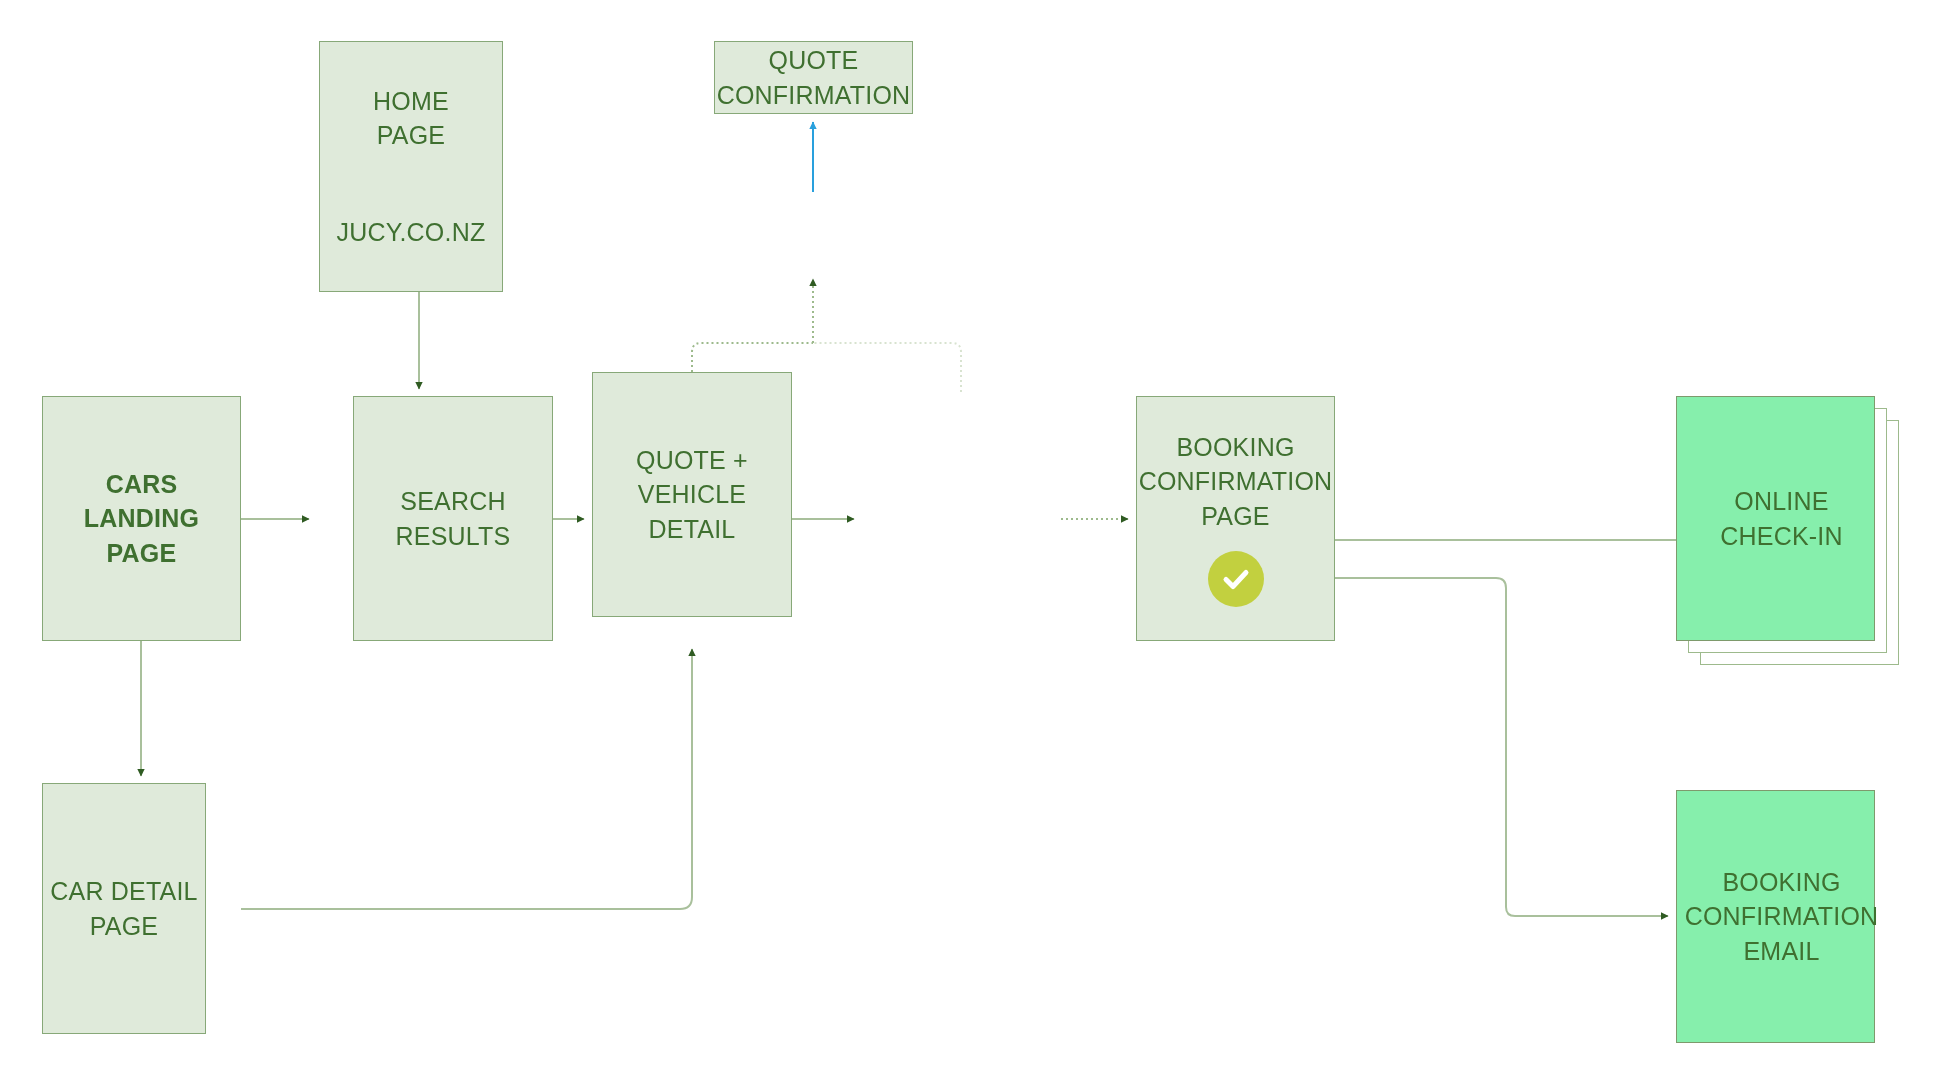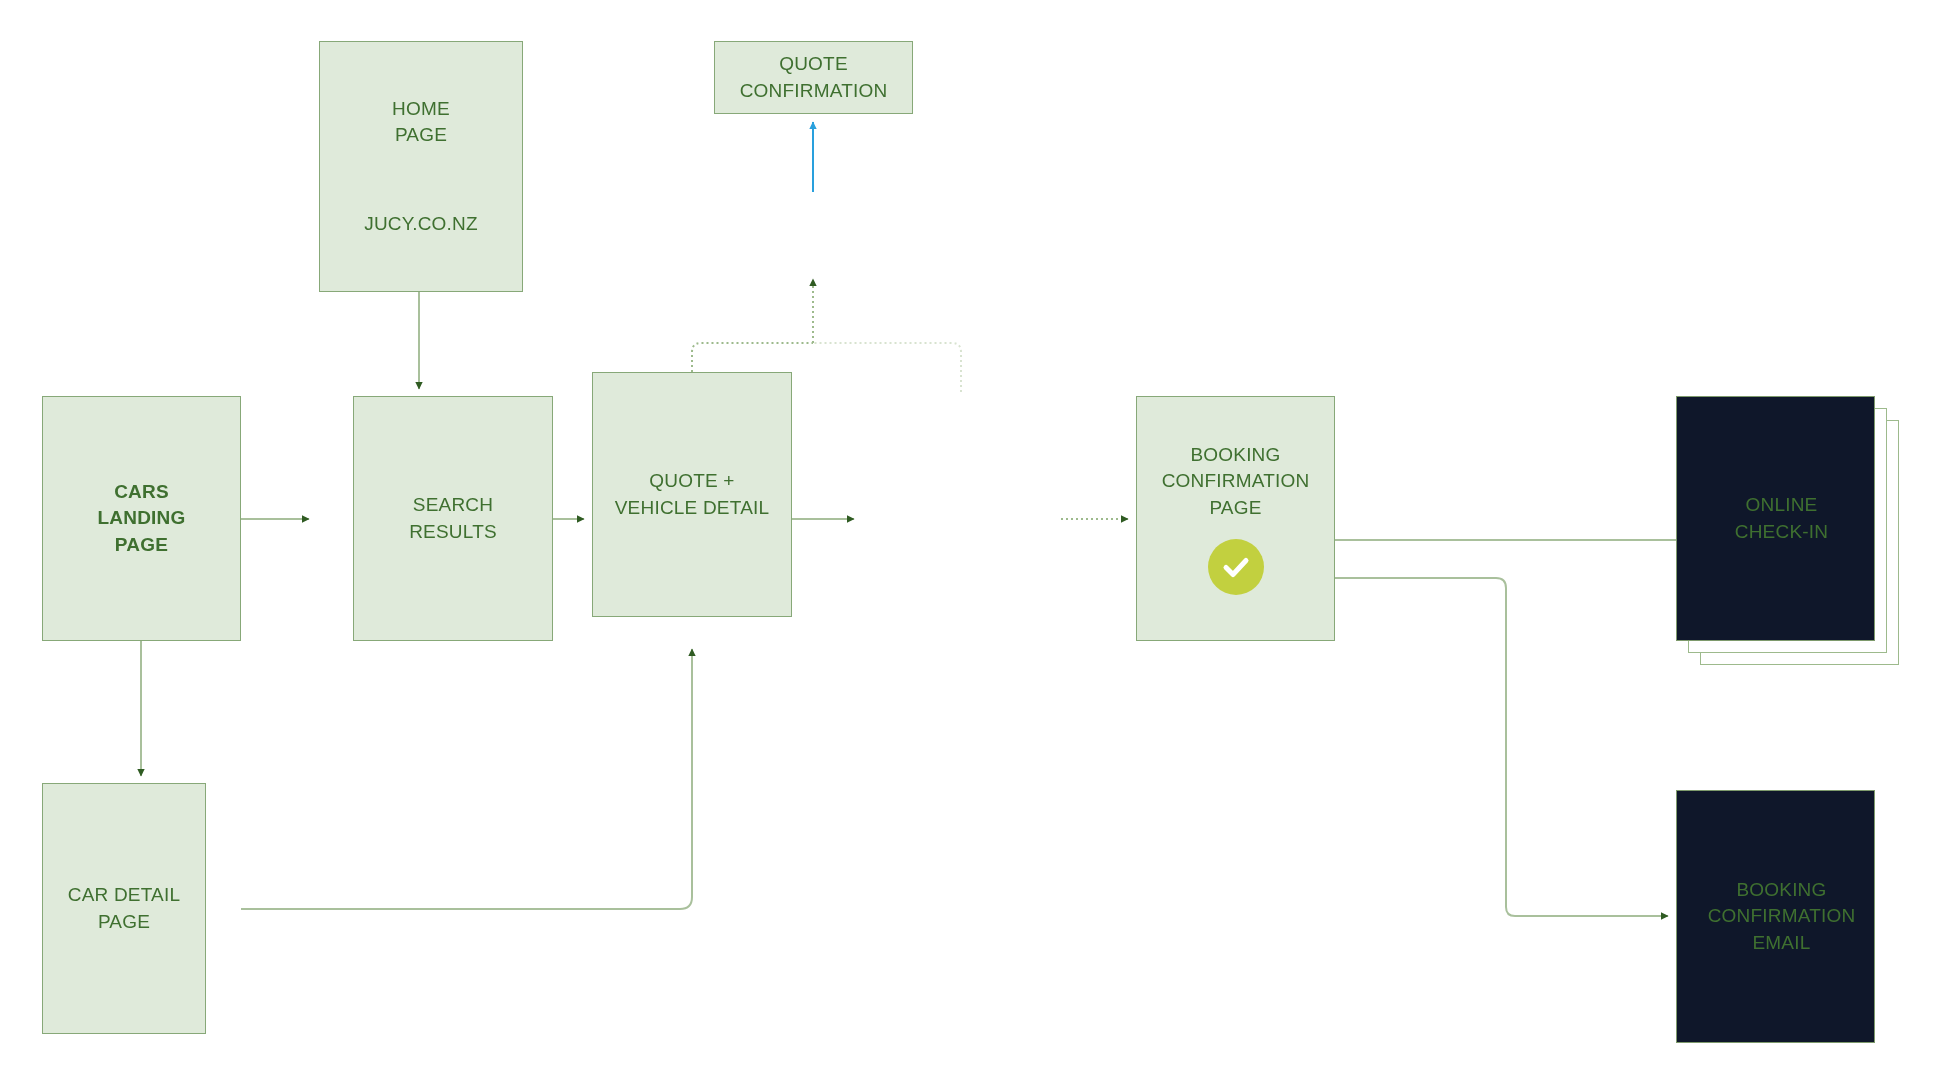--- a/index.html
+++ b/index.html
@@ -28,31 +28,31 @@
   }
   .node {
     position: absolute;
     box-sizing: border-box;
     display: flex;
     flex-direction: column;
     align-items: center;
     justify-content: center;
     text-align: center;
     color: #3f7030;
-    font-size: 19px;
+    font-size: 25px;
     line-height: 1.38;
     letter-spacing: 0.2px;
     z-index: 3;
   }
   .node.green {
     background: #dfeada;
     border: 1px solid #87a878;
   }
   .node.paper {
-    background: #0f172a;
+    background: #86efac;
     border: 1px solid #7e9a6c;
     padding-left: 12px;
   }
   .node-label {
     white-space: pre-line;
     display: block;
   }
   .node-sub {
     white-space: pre-line;
     display: block;
@@ -113,21 +113,21 @@
     <path d="M813,343 L813,279" fill="none" stroke="#9dba8c" stroke-width="2" stroke-dasharray="2 3" marker-end="url(#arrow-green)"></path>
 
     <path d="M813,192 L813,122" fill="none" stroke="#29a0dd" stroke-width="2" marker-end="url(#arrow-blue)"></path>
 
     <path d="M1335,540 L1676,540" fill="none" stroke="#a9c09c" stroke-width="2"></path>
 
     <path d="M1335,578 L1496,578 Q1506,578 1506,588 L1506,907
              Q1506,916 1515,916 L1668,916" fill="none" stroke="#a9c09c" stroke-width="2" stroke-linejoin="round" marker-end="url(#arrow-green)"></path>
   </svg>
 
-  <div class="node green" style="left:319px; top:41px; width:204px; height:251px;gap:40px;">
+  <div class="node green" style="left:319px; top:41px; width:184px; height:251px;gap:40px;">
     <span class="node-label">HOME
 PAGE</span>
     <span class="node-sub">JUCY.CO.NZ</span>
   </div>
 
   <div class="node green" style="left:714px; top:41px; width:199px; height:73px;">
     <span class="node-label">QUOTE
 CONFIRMATION</span>
   </div>
 

